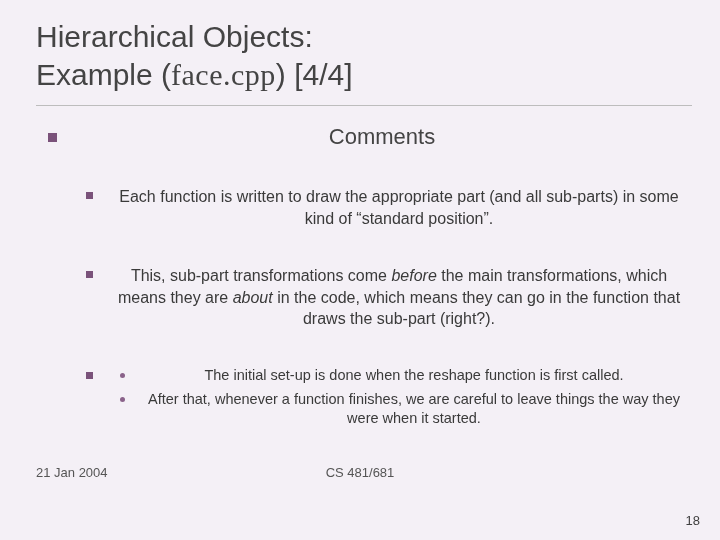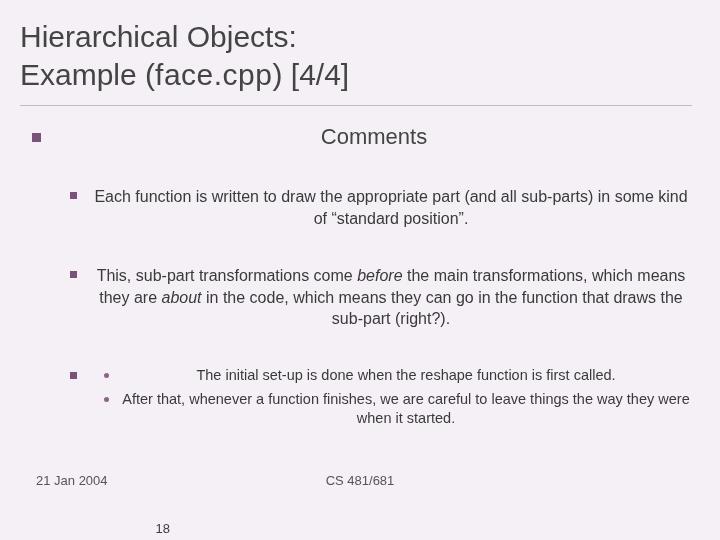--- a/index.html
+++ b/index.html
@@ -9,32 +9,32 @@
     height: 540px;
     background: #f4f0f6;
     font-family: Verdana, Geneva, sans-serif;
     color: #3a3a3a;
     overflow: hidden;
   }
   .slide {
     box-sizing: border-box;
     width: 720px;
     height: 540px;
-    padding: 18px 28px 0 20px;
+    padding: 18px 28px 0 36px;
     position: relative;
   }
   .title {
     font-size: 30px;
     line-height: 1.25;
     font-weight: normal;
     margin: 0 0 12px 0;
     color: #444;
   }
   .title .code {
-    font-family: Liberation Sans, sans-serif;
+    font-family: Liberation Serif, serif;
     letter-spacing: 0.5px;
   }
   .rule {
     border: none;
     border-top: 1px solid #bdbdbd;
     margin: 6px 0 18px 0;
   }
 
   ul { list-style: none; margin: 0; padding: 0; }
 
@@ -77,25 +77,26 @@
     border-radius: 50%;
     background: #8a628a;
   }
 
   .em { font-style: italic; }
 
   .footer {
     position: absolute;
     left: 0;
     right: 0;
-    bottom: 4px;
+    bottom: 12px;
     padding: 0 20px 0 36px;
     font-size: 13px;
     color: #555;
     display: flex;
+    justify-content: space-between;
     gap: 48px;
   }
   .footer .center { position: absolute; left: 0; right: 0; text-align: center; }
   .footer .right { color: #404040; margin-top: 48px; }
 </style>
 </head>
 <body>
 
 <div class="slide">
 

